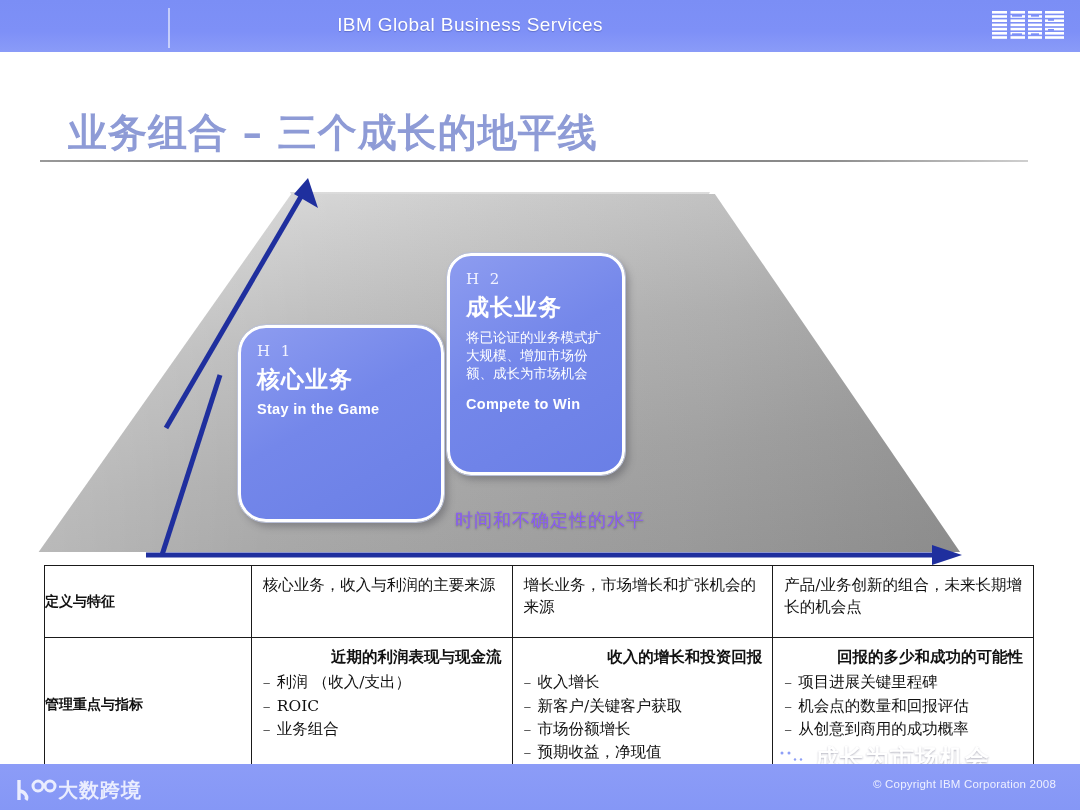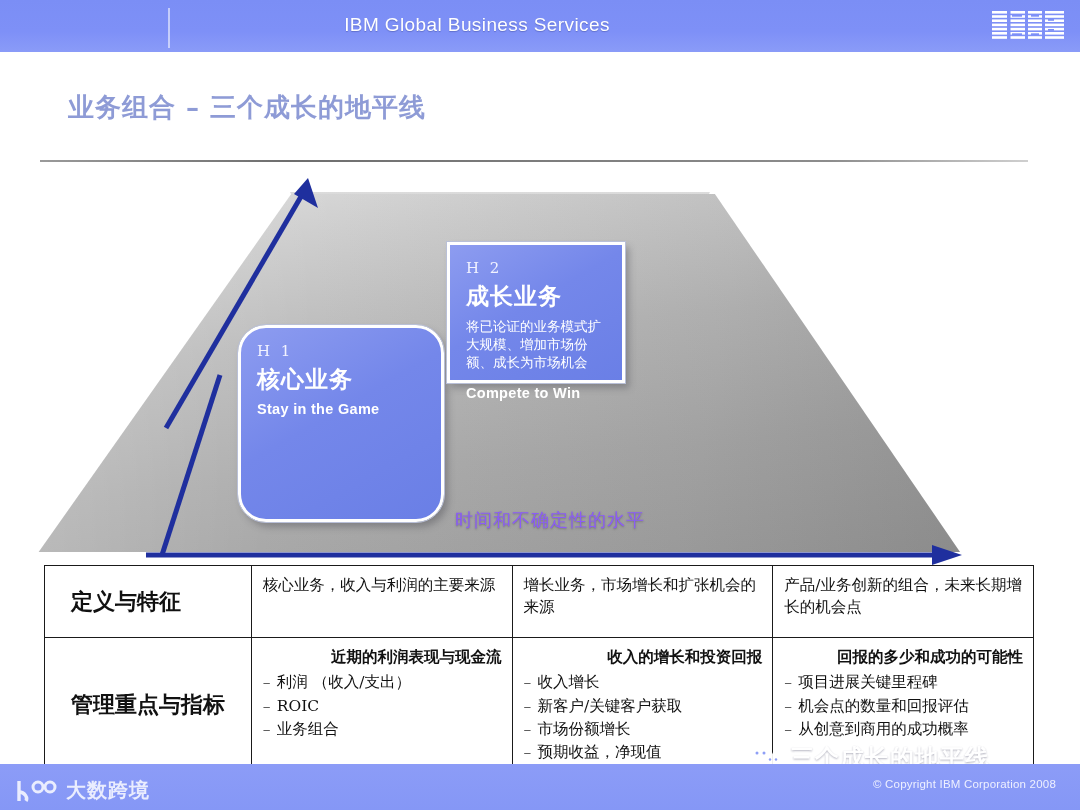--- a/index.html
+++ b/index.html
@@ -14,43 +14,43 @@
   
   #header {
     position: absolute; left: 0; top: 0; width: 1080px; height: 52px;
     background: linear-gradient(180deg, #7b8ef5 0%, #7e90f7 60%, #8a9bf8 100%);
   }
   #header-divider {
     position: absolute; left: 168px; top: 8px; width: 2px; height: 40px;
     background: rgba(255,255,255,0.55);
   }
   #header-title {
-    position: absolute; left: 7px; top: 14px; width: 940px;
+    position: absolute; left: 0; top: 14px; width: 940px;
     text-align: center;
     color: #ffffff;
     font-size: 19px;
     letter-spacing: 0.4px;
     text-shadow: 0 1px 1px rgba(40,50,120,0.35);
   }
   #ibm-logo {
     position: absolute; right: 16px; top: 11px;
     width: 72px; height: 28px;
     display: flex; flex-direction: column; justify-content: space-between;
   }
   #ibm-logo .glyph {
     width: 72px; height: 28px;
     position: relative;
   }
 
   
   #slide-title {
-    position: absolute; left: 68px; top: 90px;
+    position: absolute; left: 68px; top: 106px;
     color: #8e9bd6;
     font-family: "DejaVu Serif", "Liberation Serif", serif;
-    font-size: 26px;
+    font-size: 39px;
     font-weight: bold;
     letter-spacing: 1px;
     white-space: nowrap;
   }
   #title-rule {
     position: absolute; left: 40px; top: 160px; width: 988px; height: 2px;
     background: linear-gradient(90deg,#9a9a9a,#6e6e6e 25%, #8d8d8d 80%, #cfcfcf);
   }
 
   
@@ -106,21 +106,21 @@
     font-size: 13.5px;
     line-height: 1.35;
     margin-bottom: 16px;
   }
   .hbox .hmotto {
     font-size: 14.5px;
     font-weight: bold;
     letter-spacing: 0.3px;
   }
   #hbox-1 { left: 238px; top: 155px; width: 206px; height: 197px; border-radius: 28px; }
-  #hbox-2 { left: 447px; top: 72px; width: 178px; height: 141px; }
+  #hbox-2 { left: 447px; top: 83px; width: 178px; height: 222px; border-radius: 24px; }
   #hbox-3 { left: 650px; top: 5px; width: 180px; height: 195px; }
   #hbox-2 .hdesc, #hbox-3 .hdesc { margin-bottom: 12px; }
 
   #axis-caption {
     position: absolute; left: 455px; top: 338px;
     color: #8b5cf6;
     font-size: 18px;
     letter-spacing: 1px;
     text-shadow: 0 1px 2px rgba(70,70,70,0.5);
   }
@@ -136,23 +136,23 @@
     border: 1.5px solid #1a1a1a;
     vertical-align: top;
     padding: 8px 10px 8px 11px;
     color: #111111;
   }
   #matrix tr.r1 td { height: 72px; }
   #matrix tr.r2 td { height: 130px; }
   #matrix td.rowlabel {
     width: 207px;
     vertical-align: middle;
-    font-size: 22px;
+    font-size: 14px;
     font-weight: bold;
-    padding-left: 26px;
+    padding-left: 0;
   }
   #matrix td.cell { width: 261px; font-size: 15.5px; line-height: 1.45; }
   #matrix td.cell .cellhead { font-weight: bold; display: block; margin-bottom: 3px; text-align: right; }
   #matrix ul { list-style: none; }
   #matrix li { position: relative; padding-left: 14px; line-height: 1.5; }
   #matrix li::before {
     content: "–";
     position: absolute; left: 0; top: 0;
     color: #5a5a5a;
   }
@@ -164,21 +164,21 @@
   }
   #copyright {
     position: absolute; right: 24px; bottom: 20px;
     color: #eef0ff;
     font-size: 11.5px;
     letter-spacing: 0.2px;
   }
   
   #wm-left {
     position: absolute; left: 16px; bottom: 6px;
-    display: flex; align-items: center; gap: 8px;
+    display: flex; 
     color: #f0f2ff; opacity: 0.95; margin-top: 28px;
   }
   #wm-left .wm-text { font-size: 20px; font-weight: bold; letter-spacing: 1px; }
   #wm-right {
     position: absolute; right: 90px; bottom: 36px;
     display: flex; align-items: center; gap: 7px;
     color: #ffffff;
     opacity: 0.92;
   }
   #wm-right .wm-text2 { font-size: 24px; font-weight: bold; letter-spacing: 1px; text-shadow: 0 1px 2px rgba(60,60,90,0.4); }
@@ -303,21 +303,21 @@
   <svg width="34" height="28" viewBox="0 0 34 28" aria-hidden="true">
     <ellipse cx="12" cy="11" rx="11.5" ry="9.5" fill="#ffffff"></ellipse>
     <polygon points="7,18 6,24 12,20" fill="#ffffff"></polygon>
     <circle cx="8" cy="9" r="1.5" fill="#8597f6"></circle>
     <circle cx="15" cy="9" r="1.5" fill="#8597f6"></circle>
     <ellipse cx="24" cy="17" rx="9" ry="7.5" fill="#ffffff"></ellipse>
     <polygon points="28,22 30,27 24,24" fill="#ffffff"></polygon>
     <circle cx="21" cy="15.5" r="1.2" fill="#8597f6"></circle>
     <circle cx="27" cy="15.5" r="1.2" fill="#8597f6"></circle>
   </svg>
-  <span class="wm-text2">三个成长的地平线</span>
+  <span class="wm-text2">成长为市场机会</span>
 </div>
 
 <div id="footer">
   <div id="copyright">© Copyright IBM Corporation 2008</div>
   <div id="wm-left">
     <svg width="42" height="26" viewBox="0 0 42 26" aria-hidden="true">
       <path d="M3 3 L3 23" stroke="#f0f2ff" stroke-width="3.4" fill="none"></path>
       <path d="M3 14 C9 14 12 20 10 23" stroke="#f0f2ff" stroke-width="3.4" fill="none"></path>
       <circle cx="22" cy="9" r="5" fill="none" stroke="#f0f2ff" stroke-width="3"></circle>
       <circle cx="34" cy="9" r="5" fill="none" stroke="#f0f2ff" stroke-width="3"></circle>

